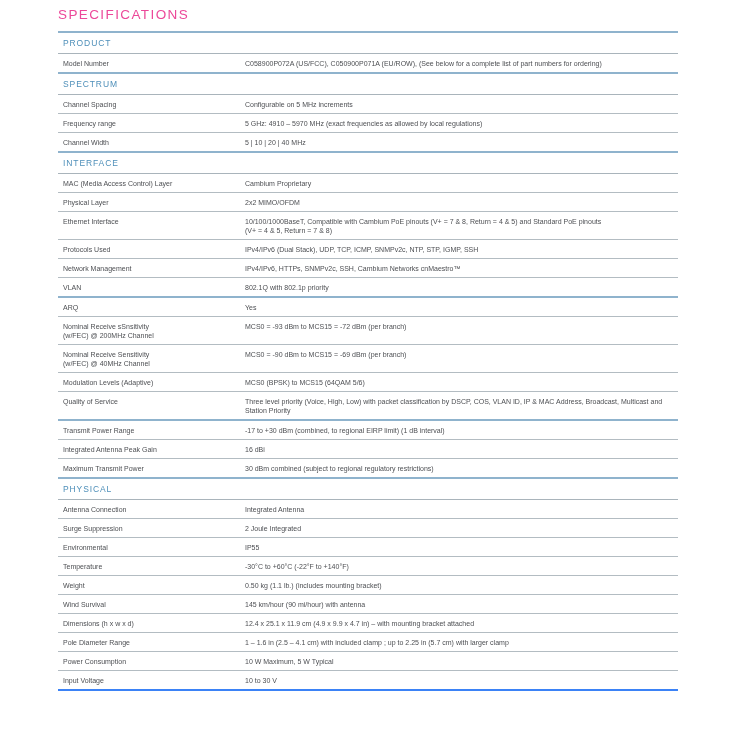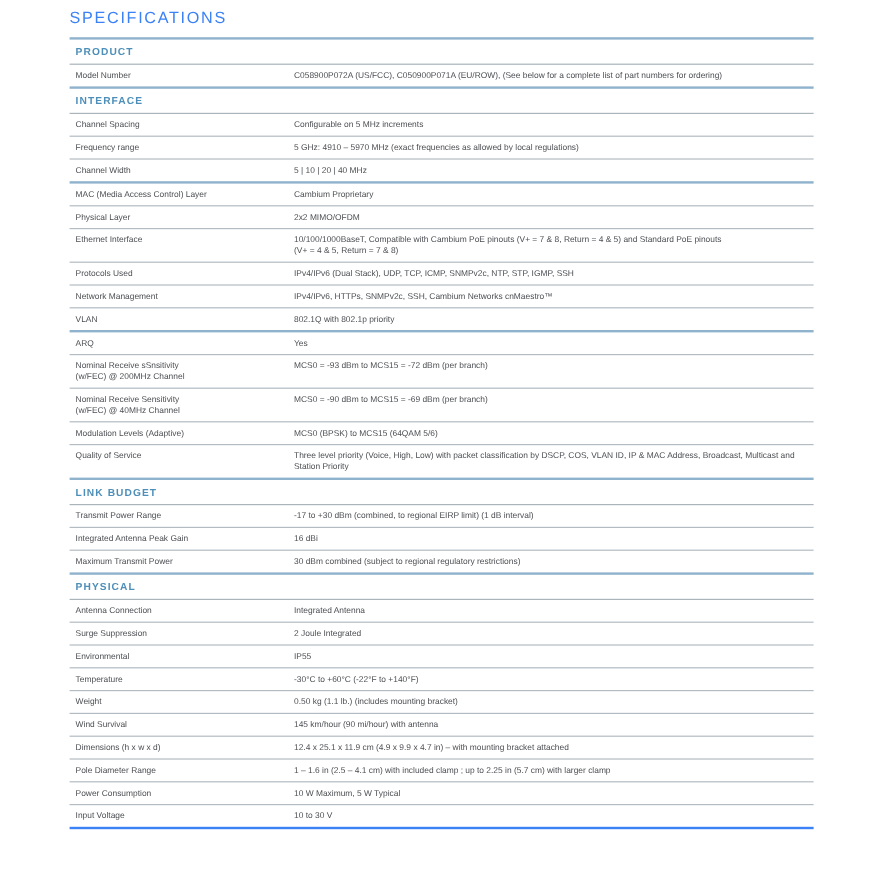--- a/index.html
+++ b/index.html
@@ -28,33 +28,33 @@
   .content {
     position: absolute;
     left: 58px;
     top: 7px;
     width: 620px;
   }
   .title {
     font-size: 13.5px;
     font-weight: 400;
     letter-spacing: 1.4px;
-    color: #3b82f6;
+    color: #ec4899;
     margin: 0 0 9px 0;
   }
   .spec-table { width: 100%; }
   .section {
     border-top: 2px solid #8fb3cd;
   }
   .section:last-child {
     border-bottom: 2px solid #3b82f6;
   }
   .sec-header {
     font-size: 8.5px;
-    font-weight: bold;
+    font-weight: normal;
     letter-spacing: 0.9px;
     color: #4e8fb9;
     padding: 5px 0 5px 5px;
     border-bottom: 1px solid #a9b4bb;
   }
   .row {
     display: flex;
     align-items: flex-start;
     border-bottom: 1px solid #b3bcc2;
     padding: 4.5px 0;
@@ -88,35 +88,36 @@
 
   <div class="spec-table" id="spec-table">
       <div class="section">
         <div class="sec-header">PRODUCT</div>
         <div class="row">
           <div class="label">Model Number</div>
           <div class="value">C058900P072A (US/FCC), C050900P071A (EU/ROW), (See below for a complete list of part numbers for ordering)</div>
         </div>
       </div>
       <div class="section">
-        <div class="sec-header">INTERFACE</div>
+        <div class="sec-header">SPECTRUM</div>
         <div class="row">
           <div class="label">Channel Spacing</div>
           <div class="value">Configurable on 5 MHz increments</div>
         </div>
         <div class="row">
           <div class="label">Frequency range</div>
           <div class="value">5 GHz: 4910 – 5970 MHz (exact frequencies as allowed by local regulations)</div>
         </div>
         <div class="row">
           <div class="label">Channel Width</div>
           <div class="value">5 | 10 | 20 | 40 MHz</div>
         </div>
       </div>
       <div class="section">
+        <div class="sec-header">INTERFACE</div>
         <div class="row">
           <div class="label">MAC (Media Access Control) Layer</div>
           <div class="value">Cambium Proprietary</div>
         </div>
         <div class="row">
           <div class="label">Physical Layer</div>
           <div class="value">2x2 MIMO/OFDM</div>
         </div>
         <div class="row">
           <div class="label">Ethernet Interface</div>
@@ -155,21 +156,20 @@
           <div class="label">Modulation Levels (Adaptive)</div>
           <div class="value">MCS0 (BPSK) to MCS15 (64QAM 5/6)</div>
         </div>
         <div class="row">
           <div class="label">Quality of Service</div>
           <div class="value">Three level priority (Voice, High, Low) with packet classification by DSCP, COS, VLAN ID, IP &amp; MAC Address, Broadcast, Multicast and
 Station Priority</div>
         </div>
       </div>
       <div class="section">
-        <div class="sec-header">LINK BUDGET</div>
         <div class="row">
           <div class="label">Transmit Power Range</div>
           <div class="value">-17 to +30 dBm (combined, to regional EIRP limit) (1 dB interval)</div>
         </div>
         <div class="row">
           <div class="label">Integrated Antenna Peak Gain</div>
           <div class="value">16 dBi</div>
         </div>
         <div class="row">
           <div class="label">Maximum Transmit Power</div>

